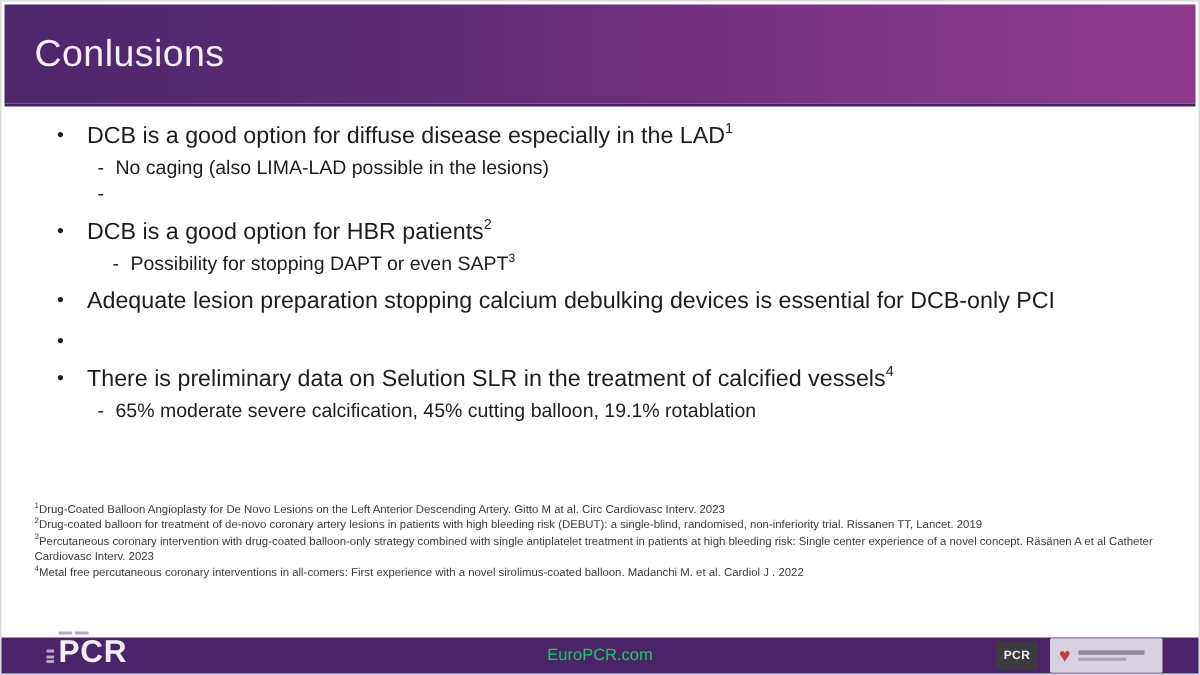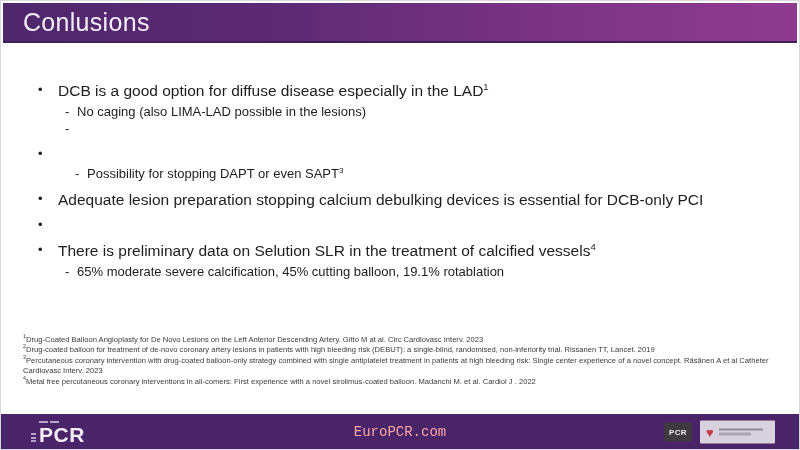--- a/index.html
+++ b/index.html
@@ -10,21 +10,21 @@
     position: relative; overflow: hidden;
   }
   .slide {
     position: absolute; inset: 0;
     background: #ffffff;
     border: 1px solid #d9d9d9;
   }
 
   
   .titlebar {
-    position: absolute; top: 2px; left: 2px; right: 2px; height: 40px;
+    position: absolute; top: 2px; left: 2px; right: 2px; height: 68px;
     background: linear-gradient(90deg, #4f276b 0%, #5d2a74 35%, #7c3484 70%, #8e3b8e 100%);
     border-bottom: 2px solid #3f1f57;
     display: flex; align-items: center;
     padding-left: 20px;
   }
   .titlebar h1 {
     color: #f4eef8; font-size: 25px; font-weight: 400; letter-spacing: 0.3px;
   }
 
   
@@ -46,40 +46,40 @@
 
   
   .footnotes {
     position: absolute; top: 334px; left: 22px; right: 18px;
     color: #3a3a3a; font-size: 7.6px; line-height: 1.38;
   }
   .footnote sup { font-size: 70%; line-height: 0; }
 
   
   .footer {
-    position: absolute; left: 0; right: 0; bottom: 0; height: 35px;
+    position: absolute; left: 0; right: 0; bottom: 0; height: 24px;
     background: #4a2468;
     display: flex; align-items: center;
   }
   .pcr-logo {
     position: absolute; left: 30px; bottom: 4px;
     display: flex; align-items: flex-end; gap: 3px;
   }
   .pcr-logo .vert-lines { display: flex; flex-direction: column; gap: 1.5px; padding-bottom: 3px; }
   .pcr-logo .vert-lines i { display: block; width: 5px; height: 2px; background: #b5a4c9; }
   .pcr-logo .main-col { display: flex; flex-direction: column; }
   .pcr-logo .top-lines { display: flex; gap: 2px; margin-bottom: 1px; }
   .pcr-logo .top-lines i { display: block; width: 9px; height: 2px; background: #b5a4c9; }
   .pcr-logo .pcr-big {
     color: #f2edf6; font-size: 21px; font-weight: 700; line-height: 1;
     letter-spacing: 0.5px; font-family: "Liberation Sans", sans-serif;
   }
   .footer-url {
     position: absolute; left: 50%; transform: translateX(-50%);
-    color: #fca5a5; font-size: 14px; font-family: Liberation Mono, monospace;
+    color: #22c55e; font-size: 11px;
   }
   .footer-badges {
     position: absolute; right: 24px; top: 50%; transform: translateY(-50%);
     display: flex; align-items: center; gap: 8px;
   }
   .pcr-badge {
     width: 28px; height: 19px; background: #3d3a40; border-radius: 2px;
     display: flex; align-items: center; justify-content: center;
     color: #eeeeee; font-size: 8px; font-weight: 700; letter-spacing: 0.3px;
   }
@@ -109,20 +109,21 @@
       </div>
       <div class="bullet level2">
         <span class="marker">-</span>
         <span class="txt">No caging (also LIMA-LAD possible in the lesions)</span>
       </div>
       <div class="bullet level2">
         <span class="marker">-</span>
       </div>
       <div class="bullet level1">
         <span class="marker">•</span>
+        <span class="txt">DCB is a good option for HBR patients<sup>2</sup></span>
       </div>
       <div class="bullet level2 indent-more">
         <span class="marker">-</span>
         <span class="txt">Possibility for stopping DAPT or even SAPT<sup>3</sup></span>
       </div>
       <div class="bullet level1">
         <span class="marker">•</span>
         <span class="txt">Adequate lesion preparation stopping calcium debulking devices is essential for DCB-only PCI</span>
       </div>
       <div class="bullet level1">

